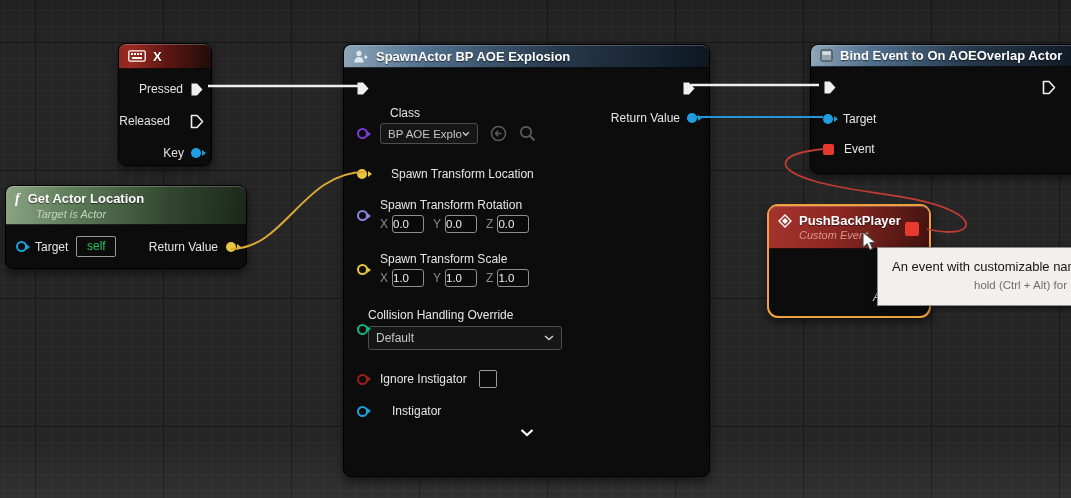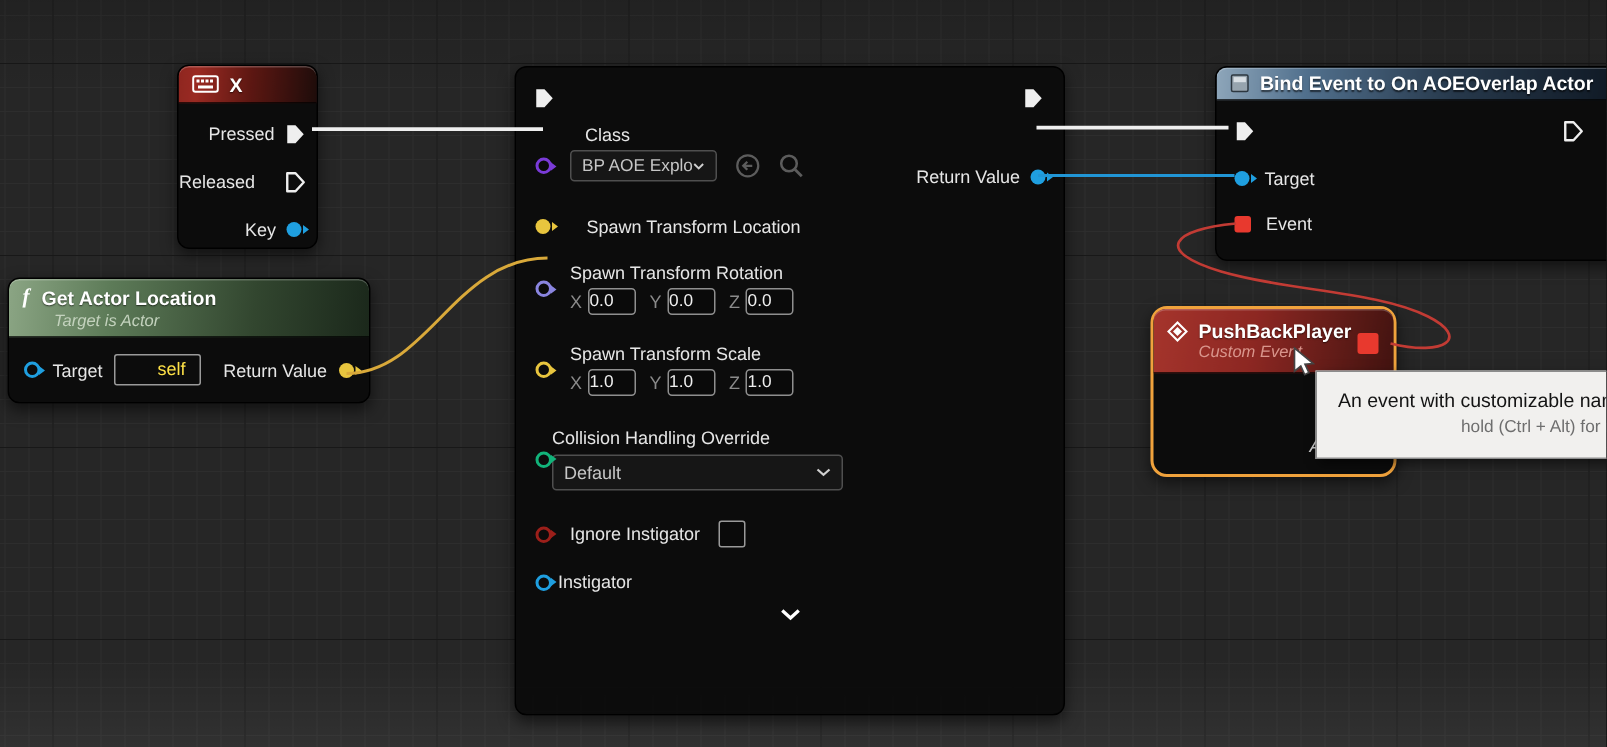--- a/index.html
+++ b/index.html
@@ -47,21 +47,21 @@
   .dd{background:#161616;border:1px solid #4f4f4f;border-radius:3px;display:flex;
     align-items:center;justify-content:space-between;color:#c6c6c6;padding:0 7px;}
   .chk{width:16px;height:16px;background:#0a0a0a;border:1px solid #9a9a9a;border-radius:2px;flex:none;}
   #wires{position:absolute;inset:0;z-index:20;pointer-events:none;}
   #tooltip{position:absolute;left:877px;top:247px;width:260px;height:57px;background:#f1f0ee;
     border:1px solid #8c8c8c;box-shadow:2px 3px 7px rgba(0,0,0,.5);z-index:40;color:#141414;}
   #tooltip .tl1{margin:11px 0 0 14px;font-size:13px;white-space:nowrap;}
   #tooltip .tl2{margin:5px 0 0 96px;font-size:11.5px;color:#6e6e6e;white-space:nowrap;}
   #cursor{position:absolute;left:861px;top:231px;z-index:50;}
   .selfbox{width:38px;height:19px;line-height:19px;text-align:center;background:#0c0c0c;
-    border:1px solid #9a9a9a;border-radius:2px;color:#fde047;font-size:12px;padding-left:18px;}
+    border:1px solid #9a9a9a;border-radius:2px;color:#22c55e;font-size:12px;}
 </style>
 </head>
 <body>
 
 <div id="canvas">
 
   <svg id="wires" width="1071" height="498">
     <path d="M208,86 L362,86" fill="none" style="stroke:var(--wire-exec)" stroke-width="2.5"></path>
     <path d="M691,85 L819,85" fill="none" style="stroke:var(--wire-exec)" stroke-width="2.5"></path>
     <path d="M692,117 C740,117 770,117 823,117" fill="none" style="stroke:var(--wire-blue)" stroke-width="2"></path>
@@ -93,20 +93,28 @@
         <path d="M1.5 1.5 H7 L12.5 7.5 L7 13.5 H1.5 Z" fill="none" stroke="currentColor" stroke-width="1.6" stroke-linejoin="round"></path>
       </svg>
     </div>
     <div class="prow" style="justify-content:flex-end;gap:7px;padding-right:10px;margin-top:10px;height:22px;">
       <span class="lbl">Key</span>
       <span class="pc filled" style="color:var(--pin-blue)"></span>
     </div>
   </div>
 
   <div class="node" style="left:343px;top:44px;width:365px;height:431px;">
+    <div class="hdr hdr-steel" style="height:22px;">
+      <svg width="16" height="15" viewBox="0 0 16 15">
+        <circle cx="6" cy="4.4" r="2.6" fill="#dfe7ee"></circle>
+        <path d="M1.2 13.5 C1.6 9.6 3.4 8 6 8 C8.6 8 10.4 9.6 10.8 13.5 Z" fill="#dfe7ee"></path>
+        <path d="M12.5 5.5 l0.9 2 2 0.4 -2 0.9 -0.4 2 -0.9 -2 -2 -0.4 2 -0.9 Z" fill="#fff"></path>
+      </svg>
+      <span class="title">SpawnActor BP AOE Explosion</span>
+    </div>
 
     <div class="prow" style="justify-content:space-between;padding:0 12px;margin-top:8px;height:24px;">
       <svg class="pe" width="15" height="15" viewBox="0 0 15 15" style="color:var(--exec)">
         <path d="M1.5 1.5 H7 L12.5 7.5 L7 13.5 H1.5 Z" fill="currentColor"></path>
       </svg>
       <svg class="pe" width="15" height="15" viewBox="0 0 15 15" style="color:var(--exec)">
         <path d="M1.5 1.5 H7 L12.5 7.5 L7 13.5 H1.5 Z" fill="currentColor"></path>
       </svg>
     </div>
 
@@ -184,21 +192,21 @@
       </div>
     </div>
 
     <div class="prow" style="margin:20px 0 0 13px;gap:12px;height:18px;">
       <span class="pc hollow" style="color:var(--pin-dark-red)"></span>
       <span class="lbl">Ignore Instigator</span>
       <span class="chk"></span>
     </div>
 
 
-    <div class="prow" style="margin:15px 0 0 13px;gap:4px;height:16px;">
+    <div class="prow" style="margin:15px 0 0 13px;gap:24px;height:16px;">
       <span class="pc hollow" style="color:var(--pin-blue)"></span>
       <span class="lbl">Instigator</span>
     </div>
 
     <div class="prow" style="justify-content:center;margin-top:10px;">
       <svg width="14" height="8" viewBox="0 0 14 8">
         <path d="M1.5 1 L7 6 L12.5 1" fill="none" stroke="#fff" stroke-width="2.2"></path>
       </svg>
     </div>
   </div>

